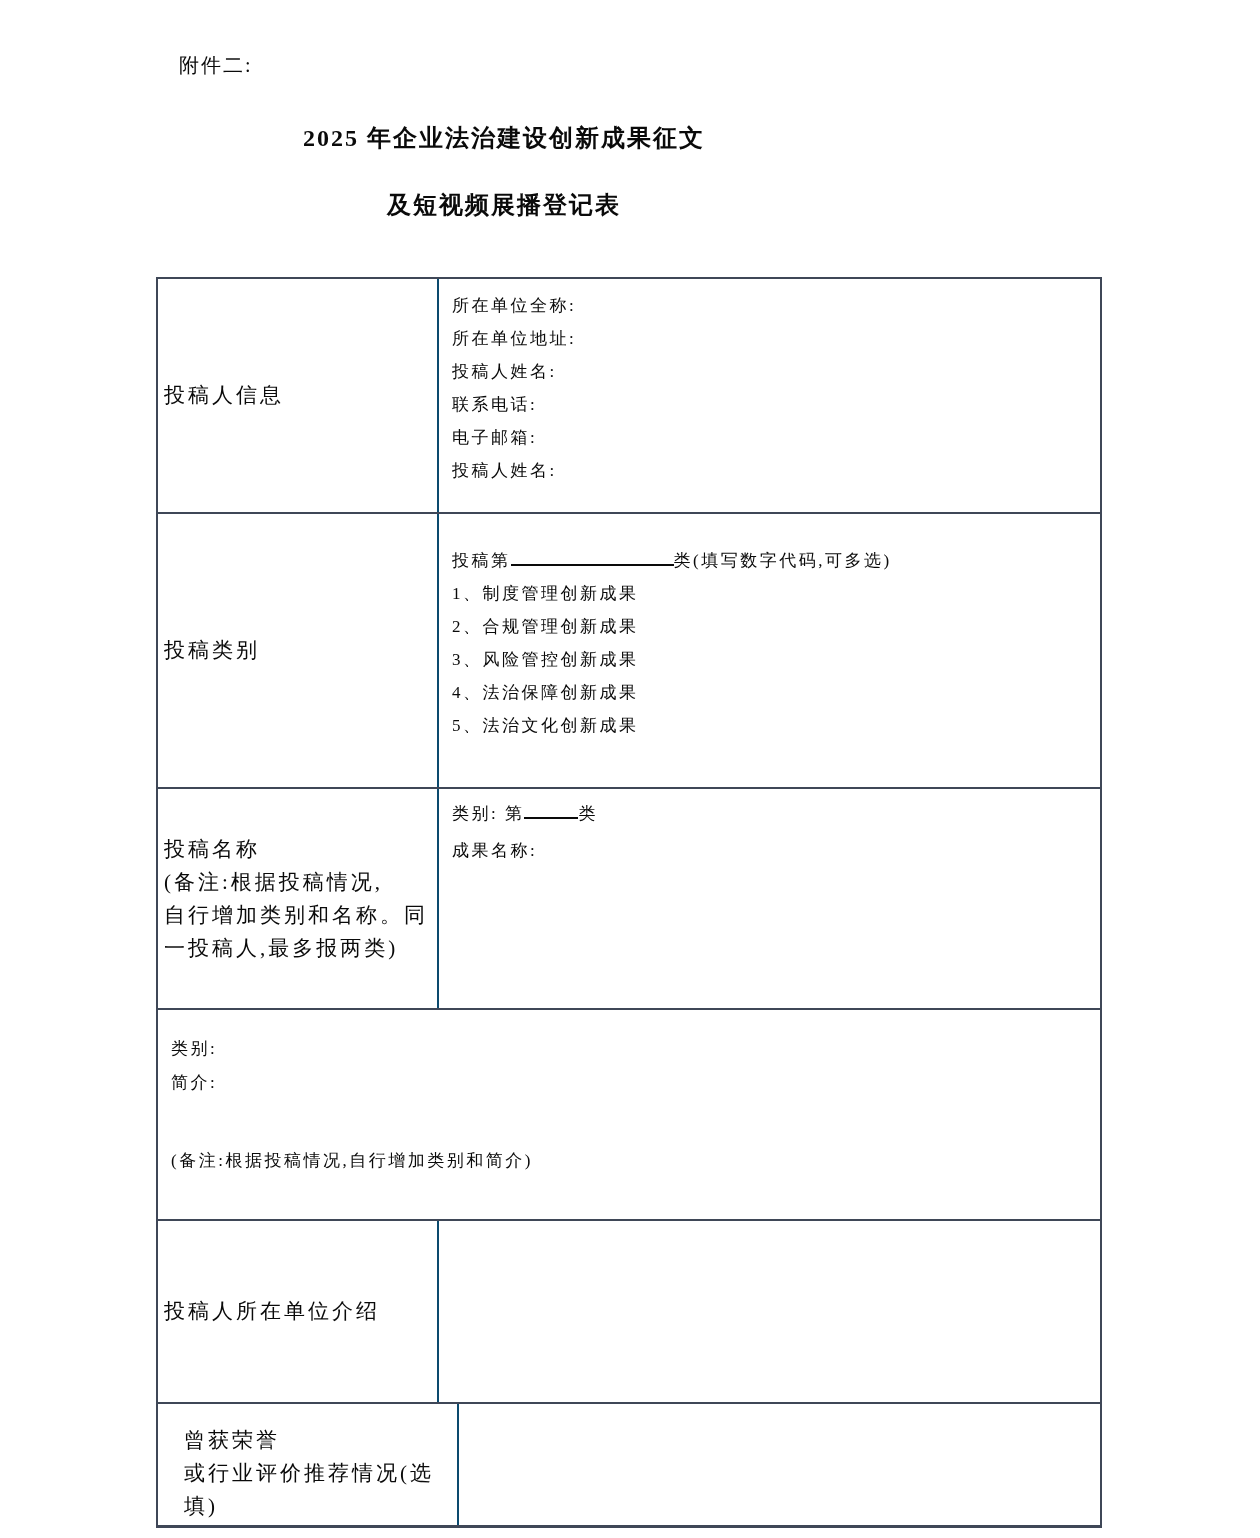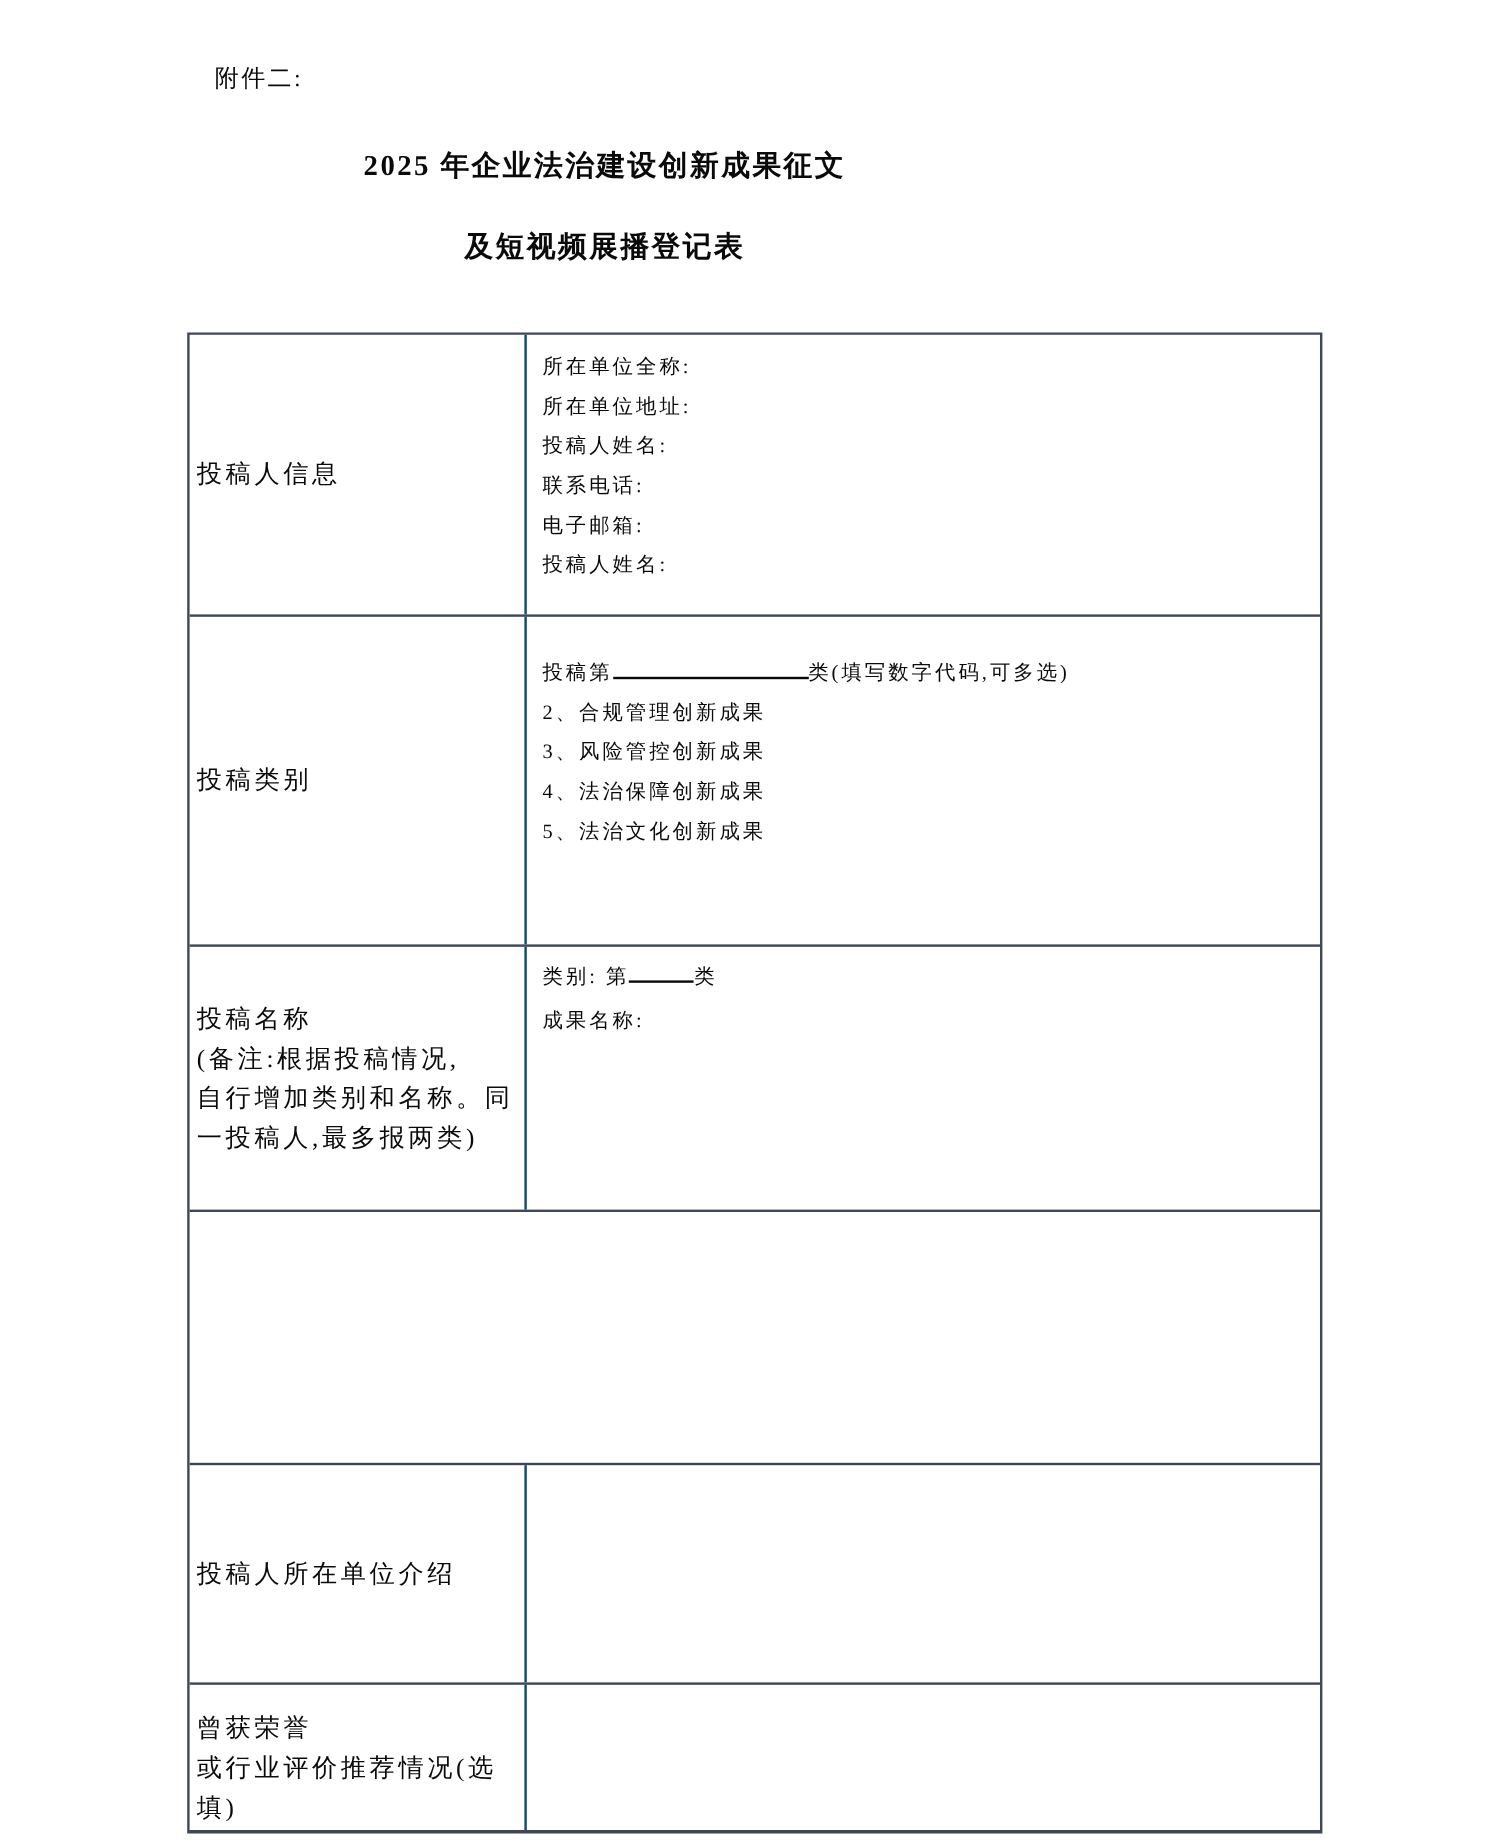--- a/index.html
+++ b/index.html
@@ -38,21 +38,21 @@
   .h-r1 { height:233px; }
   .h-r2 { height:275px; }
   .h-r3 { height:221px; }
   .h-r4 { height:211px; }
   .h-r5 { height:183px;gap:32px; }
   .h-r6 { height:123px; }
 
   .r2-content { padding-top:30px; }
   .r3-content { padding-top:6px; line-height:37px; }
   .r4-content { padding-top:22px; line-height:34px; }
-  .r6-label  { justify-content:flex-start; padding-top:20px; }
+  .r6-label  { justify-content:flex-start; padding-top:20px;margin-left:20px; }
 
   .note-line { margin-top:44px; }
 
   .blank {
     display:inline-block; border-bottom:2px solid #0a0a0a;
     height:1em; vertical-align:baseline;
   }
   .blank-long  { width:163px; }
   .blank-short { width:54px; }
 </style>
@@ -80,20 +80,21 @@
   </div>
 
   <div class="t-row h-r2">
     <div class="cell-l">
       <div>投稿类别</div>
     </div>
     <div class="cell-r r2-content">
       <div>
         <span>投稿第</span><span class="blank blank-long"></span><span>类(填写数字代码,可多选)</span>
       </div>
+      <div>1、制度管理创新成果</div>
       <div>2、合规管理创新成果</div>
       <div>3、风险管控创新成果</div>
       <div>4、法治保障创新成果</div>
       <div>5、法治文化创新成果</div>
     </div>
   </div>
 
   <div class="t-row h-r3">
     <div class="cell-l">
       <div>投稿名称</div>
@@ -103,20 +104,25 @@
     </div>
     <div class="cell-r r3-content">
       <div>
         <span>类别: 第</span><span class="blank blank-short"></span><span>类</span>
       </div>
       <div>成果名称:</div>
     </div>
   </div>
 
   <div class="t-row h-r4">
+    <div class="cell-r r4-content">
+      <div>类别:</div>
+      <div>简介:</div>
+      <div class="note-line">(备注:根据投稿情况,自行增加类别和简介)</div>
+    </div>
   </div>
 
   <div class="t-row h-r5">
     <div class="cell-l">
       <div>投稿人所在单位介绍</div>
     </div>
     <div class="cell-r"></div>
   </div>
 
   <div class="t-row h-r6">

